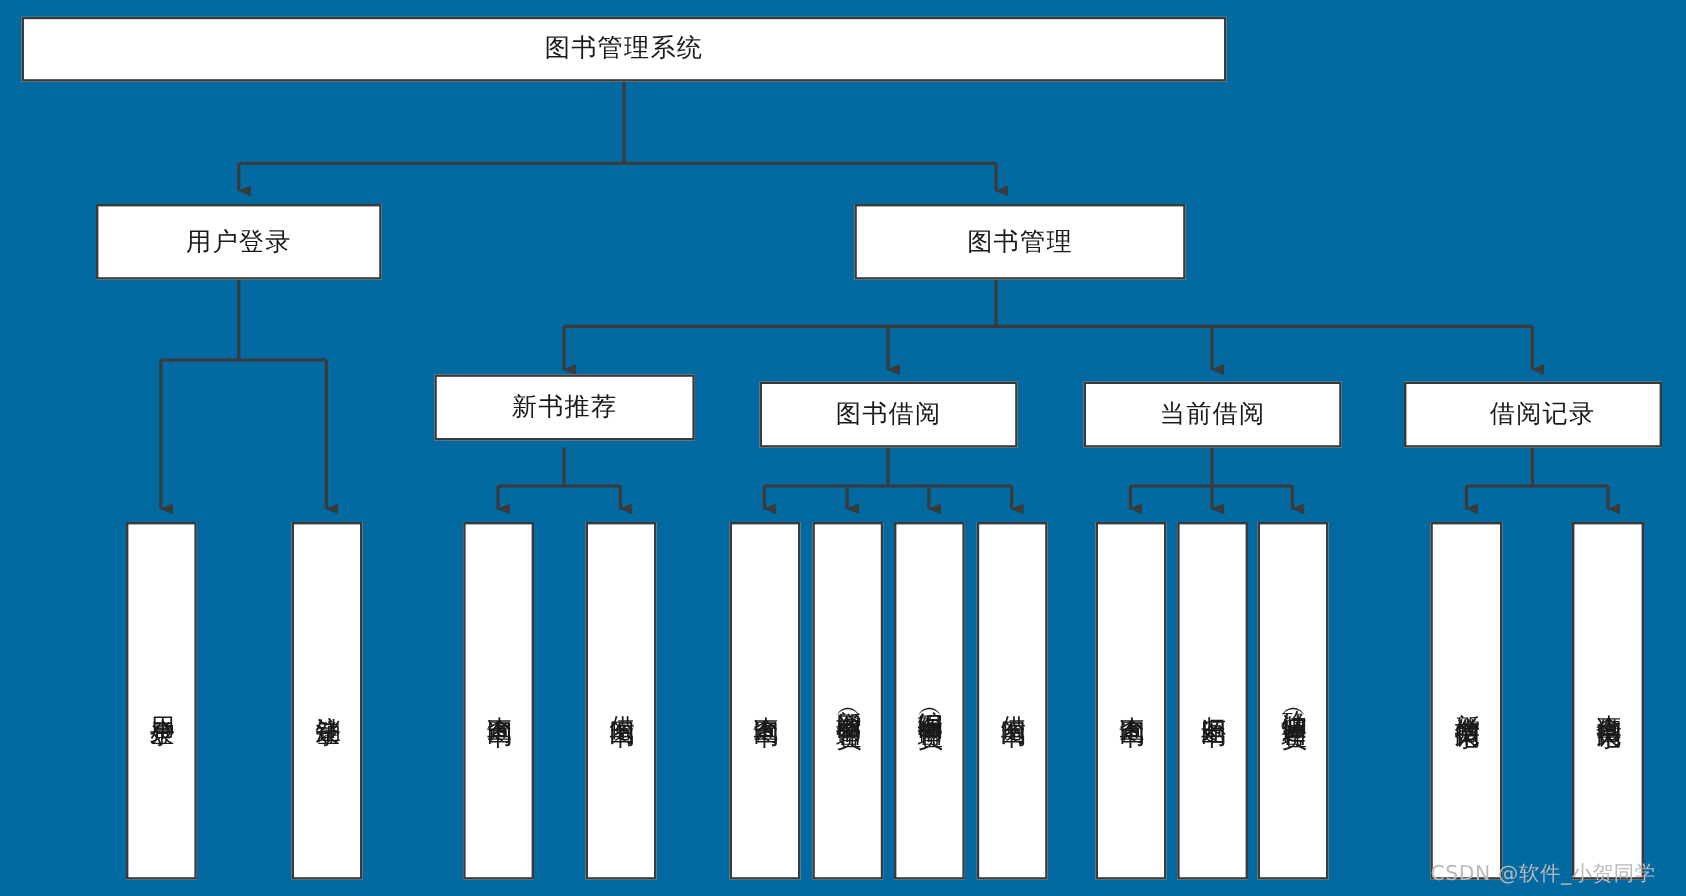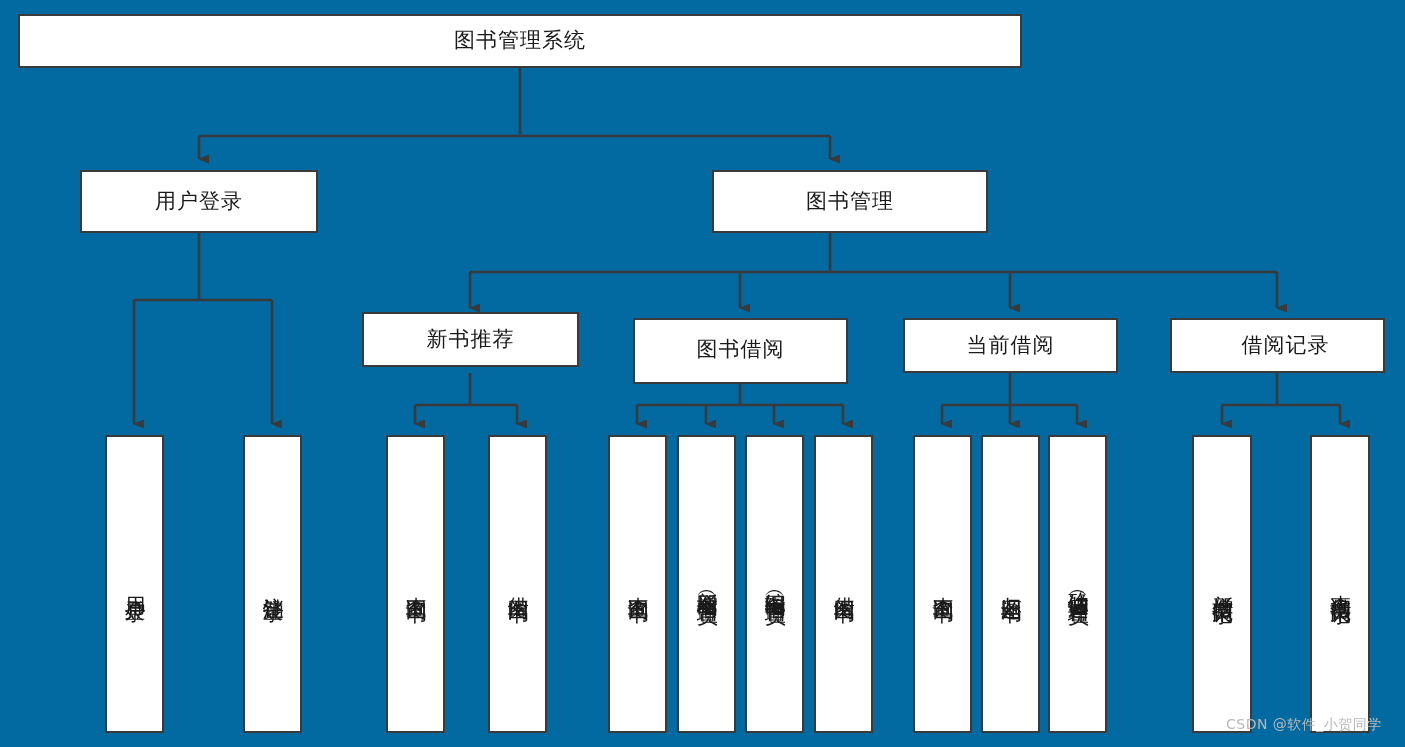--- a/index.html
+++ b/index.html
@@ -55,26 +55,25 @@
     justify-content: center;
   }
   .leaf {
     padding: 4px 0;
   }
   .leaf .node-v {
     max-height: 100%;
   }
   .watermark {
     position: absolute;
-    font-size: 14px;
+    font-size: 17px;
     color: #b9b9b9;
     white-space: nowrap;
     letter-spacing: 0.5px;
     pointer-events: none;
-    padding-left: 34px;
   }
 </style>
 </head>
 <body>
 
 <div id="diagram-root">
 
   <svg class="wire-layer" viewBox="0 0 1405 747" xmlns="http://www.w3.org/2000/svg">
     <defs>
       <marker id="arrowhead" markerWidth="9" markerHeight="11" refX="4.5" refY="10" orient="auto" markerUnits="userSpaceOnUse">
@@ -132,21 +131,21 @@
   <div class="node node-h" style="left:80px; top:170px; width:238px; height:63px;">
     <span>用户登录</span>
   </div>
   <div class="node node-h" style="left:712px; top:170px; width:276px; height:63px;">
     <span>图书管理</span>
   </div>
 
   <div class="node node-h" style="left:362px; top:300px; width:217px; height:55px;margin-top:12px;">
     <span>新书推荐</span>
   </div>
-  <div class="node node-h" style="left:633px; top:318px; width:215px; height:66px;font-family:Liberation Mono, monospace;">
+  <div class="node node-h" style="left:633px; top:318px; width:215px; height:55px;">
     <span>图书借阅</span>
   </div>
   <div class="node node-h" style="left:903px; top:318px; width:215px; height:55px;justify-content:center;">
     <span>当前借阅</span>
   </div>
   <div class="node node-h" style="left:1170px; top:318px; width:215px; height:55px;padding-left:16px;">
     <span>借阅记录</span>
   </div>
 
   <div class="node leaf" style="left:105px; top:435px; width:59px; height:298px;">

